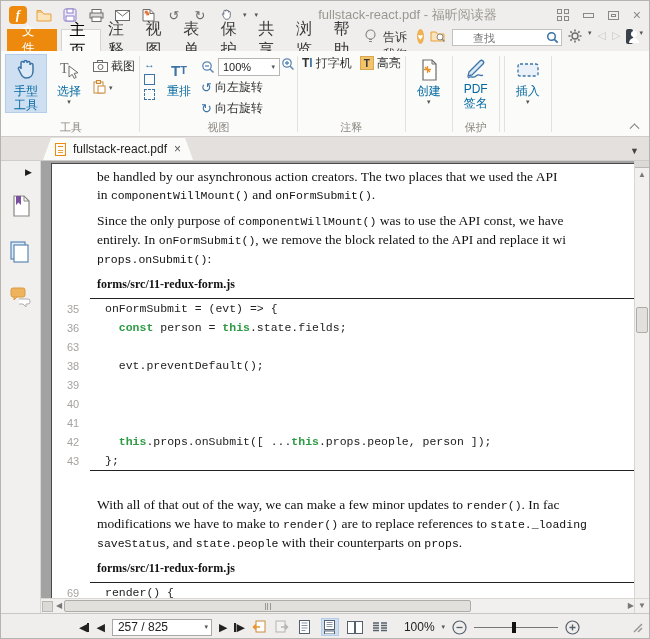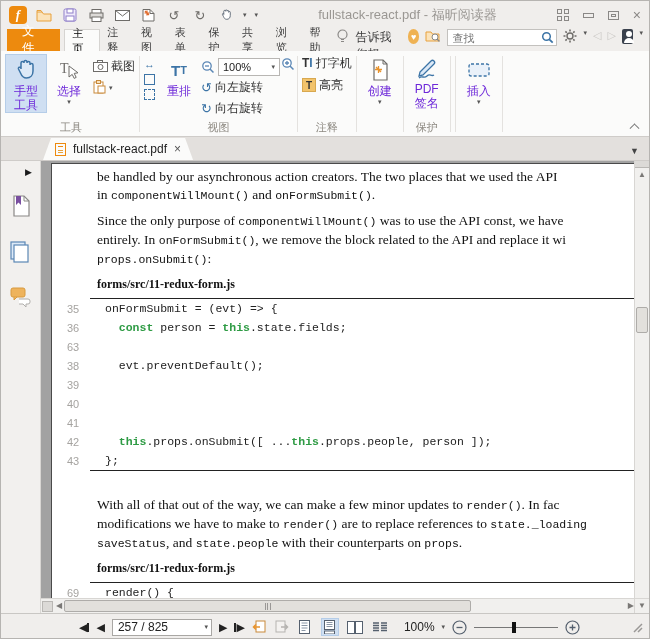--- a/index.html
+++ b/index.html
@@ -24,41 +24,41 @@
   .sq4 i{border:1px solid #8a8886}
   .minic{width:11px;height:5px;border:1px solid #8a8886}
   .restc{width:11px;height:9px;border:1px solid #8a8886;display:flex;align-items:center;justify-content:center}
   .restc i{width:5px;height:3px;border:1px solid #8a8886}
   .closec{font-size:14px;line-height:10px;color:#8a8886}
 
   
   .tabrow{height:22px;display:flex;align-items:stretch;padding-left:6px}
   .file-tab{background:var(--orange);color:#fff;padding:0 15px;display:flex;align-items:center;font-size:12.5px}
   .mtabs{display:flex;margin-left:4px}
-  .mtab{padding:0 7px;display:flex;align-items:center;color:#3b3b3b;font-size:11px}
+  .mtab{padding:0 7px;display:flex;align-items:center;color:#3b3b3b;font-size:16px}
   .mtab.active{background:var(--ribbon);border:1px solid var(--bd);border-bottom:none;color:#000}
   .tab-right{margin-left:auto;display:flex;align-items:flex-start;gap:6px;padding-right:6px}
   .tellme{display:flex;align-items:center;gap:4px;color:#3b3b3b}
   .heart-ic{width:15px;height:15px;border-radius:50%;background:#efb253;color:#fff;font-size:9px;display:flex;align-items:center;justify-content:center}
   .searchbox{width:110px;height:17px;background:#fff;border:1px solid #c3c1be;display:flex;align-items:center;padding-right:2px}
-  .searchbox input{border:none;outline:none;flex:1;font-size:11px;padding:0 4px;min-width:0;color:#555;font-family:inherit}
+  .searchbox input{border:none;outline:none;flex:1;font-size:11px;padding:0 20px;min-width:0;color:#555;font-family:inherit}
   .navchev{color:#c9c7c4;font-size:11px}
   .user-ic{width:15px;height:15px;background:#39404c;border-radius:2px;position:relative}
   .user-ic:before{content:"";position:absolute;left:4.5px;top:2px;width:6px;height:6px;border-radius:50%;background:#fff}
   .user-ic:after{content:"";position:absolute;left:2.5px;bottom:1px;width:10px;height:5px;border-radius:5px 5px 0 0;background:#fff}
 
   
   .ribbon{height:86px;background:var(--ribbon);border-bottom:1px solid #cfccc9;display:flex;padding:1px 2px 0 4px;position:relative}
   .rgroup{display:flex;flex-direction:column}
   .rmain{flex:1;display:flex;align-items:flex-start;gap:1px;padding-top:2px}
   .rlabel{text-align:center;color:#8c8880;font-size:11px;height:16px;line-height:14px}
   .rdiv{width:1px;background:#e4e2df;margin:4px 2px}
   .bigbtn{display:flex;flex-direction:column;align-items:center;width:42px;padding:2px 0 0 0;border:1px solid transparent;gap:1px}
   .bigbtn.active{background:var(--sel-bg);border-color:var(--sel-bd)}
-  .blbl{font-size:12px;line-height:14px;text-align:center;color:#6d28d9;white-space:nowrap}
+  .blbl{font-size:12px;line-height:14px;text-align:center;color:#0369a1;white-space:nowrap}
   .caret{font-size:7px;color:#555;line-height:5px}
   .smcol{display:flex;flex-direction:column;gap:3px;padding-top:3px}
   .smbtn{display:flex;align-items:center;gap:3px;height:18px;padding:0 2px;font-size:12px;color:#333}
   .fitcol{display:flex;flex-direction:column;gap:4px;padding:5px 2px 0 2px;align-items:center;color:var(--blue)}
   .fitbox{width:11px;height:11px;border:1px solid var(--blue);display:flex;align-items:center;justify-content:center;font-size:7px}
   .fitbox.dash{border-style:dashed}
   .viewcol{display:flex;flex-direction:column;gap:2px;padding-top:3px}
   .vrow{display:flex;align-items:center;gap:3px;height:19px}
   .combo{width:62px;height:18px;border:1px solid #b8b6b3;background:#fff;display:flex;align-items:center;padding:0 4px;font-size:11px;color:#222}
   .combo .caret{margin-left:auto}
@@ -330,21 +330,21 @@
             <path d="M4 6 h4 M6 4 v4" stroke="#5b87b5" stroke-width="1.3"></path>
           </svg>
       </div>
     </div>
     <div class="rlabel">视图</div>
   </div>
 
   <div class="rdiv"></div>
 
   <div class="rgroup">
-    <div class="rmain" style="flex-direction:column;gap:4px">
+    <div class="rmain" style="gap:4px">
       <div class="smbtn">
         <span class="ti-ic"><span>T</span><b>I</b></span>
         <span>打字机</span>
       </div>
       <div class="smbtn">
         <span class="hl-ic">T</span>
         <span>高亮</span>
       </div>
     </div>
     <div class="rlabel">注释</div>

